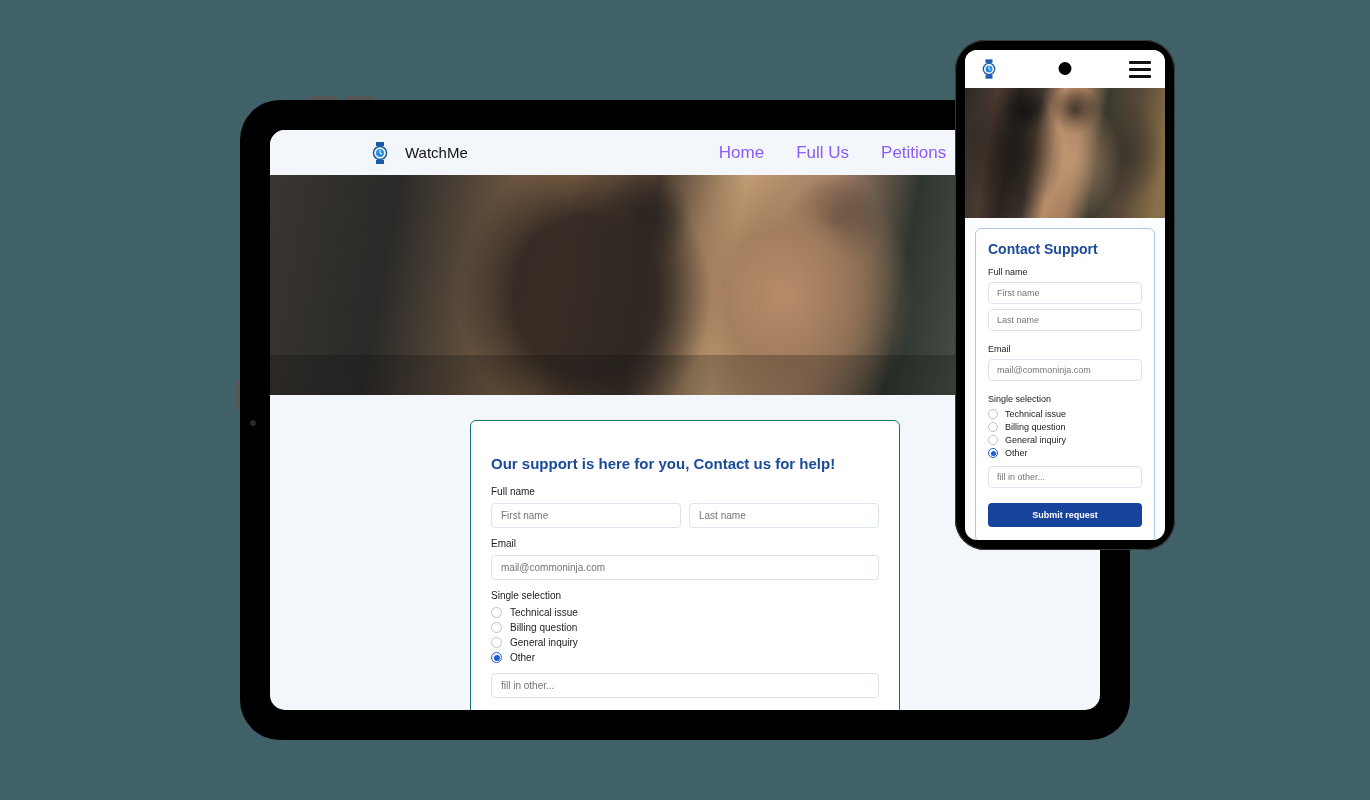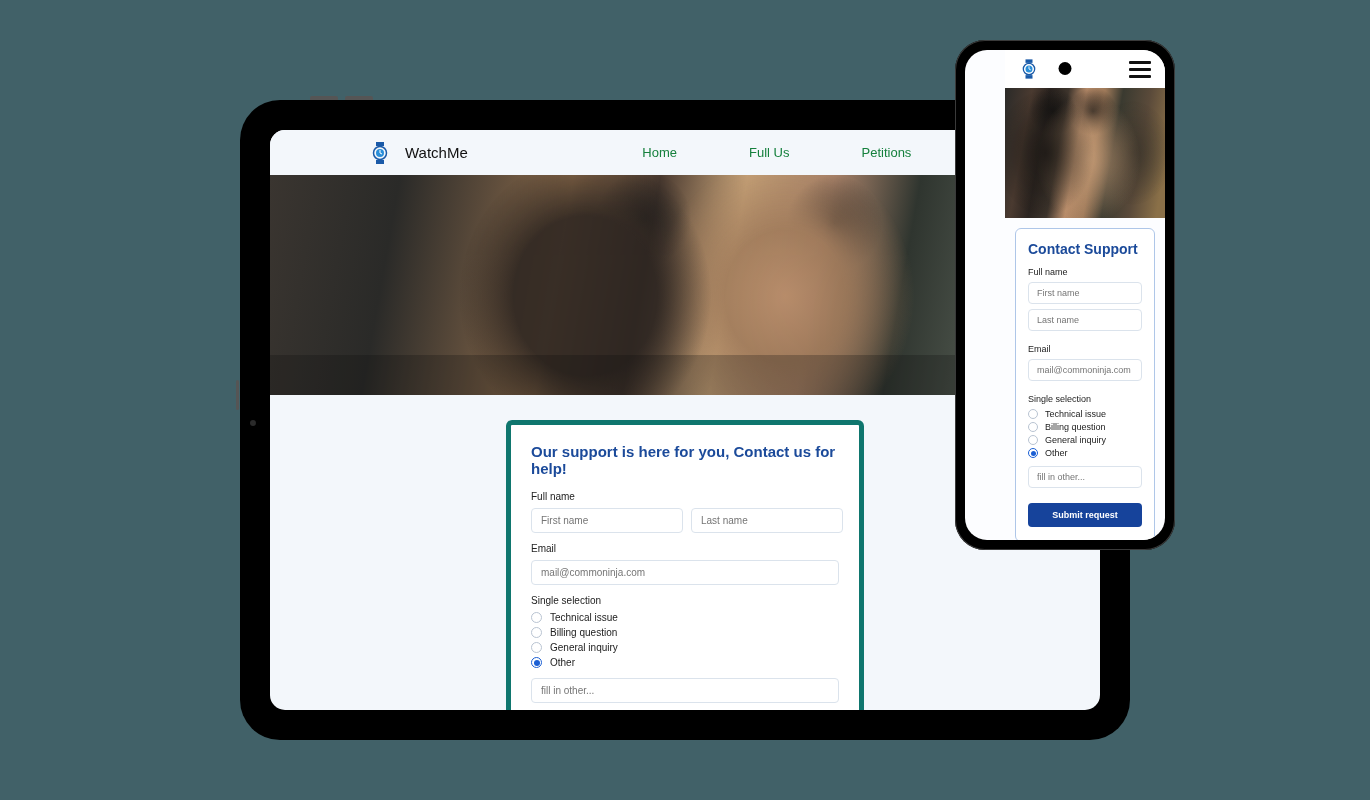--- a/index.html
+++ b/index.html
@@ -41,46 +41,46 @@
       height: 45px;
       background: #f3f7fb;
       display: flex; align-items: center;
       padding: 0 100px 0 100px;
       gap: 14px;
     }
     .logo-group { display: flex; align-items: center; gap: 15px; margin-right: auto; }
     .watch-logo { width: 20px; height: 20px; display: flex; align-items: center; justify-content: center; }
     .brand { font-size: 15px; font-weight: 400; color: #111; }
     .nav-links { display: flex; gap: 32px; }
-    .nav-link { font-size: 13px; color: #15803d; cursor: pointer; margin-left: 40px; }
+    .nav-link { font-size: 17px; color: #8b5cf6; cursor: pointer; }
 
     
     .hero {
       height: 220px;
       background: linear-gradient(100deg, #3a3530 0%, #2a2a28 15%, #5a4a3a 25%, #8a6a4a 35%, #4a3a30 45%, #c9a57a 55%, #a8826a 65%, #2f352f 75%, #5a6258 90%);
       position: relative;
       overflow: hidden;
     }
     .hero::before { content: ''; position: absolute; inset: 0; background:
       radial-gradient(ellipse 180px 200px at 38% 55%, #2b2420 0%, #2b2420 40%, transparent 70%),
       radial-gradient(ellipse 200px 220px at 62% 55%, #b88c6a 0%, #9f7a5a 30%, transparent 65%),
       radial-gradient(ellipse 80px 80px at 45% 20%, #1a1a1a 0%, transparent 60%),
       radial-gradient(ellipse 80px 80px at 68% 22%, #1a1a1a 0%, transparent 60%);
       opacity: 0.85;
     }
     .hero::after { content:''; position:absolute; left:0; right:0; bottom:0; height:40px; background: rgba(10,10,10,.25); }
 
     
     .form-card {
-      width: 358px;
+      width: 430px;
       margin: 25px auto 0;
-      border: 5px solid #0f766e;
+      border: 1px solid #0f766e;
       border-radius: 6px;
       background: #fff;
-      padding: 18px 20px 20px;
+      padding: 34px 20px 20px;
     }
     .form-title { color: #1b4a9a; font-size: 15px; font-weight: 700; margin-bottom: 14px; }
     .field-label { font-size: 10px; color: #222; margin-bottom: 6px; margin-top: 10px; }
     .row { display: flex; gap: 8px; }
     .input {
       flex: 1;
       border: 1px solid #dbe3ec;
       border-radius: 4px;
       padding: 6px 9px;
       font-size: 10px;
@@ -113,24 +113,23 @@
       right: 195px; top: 40px;
       width: 220px; height: 510px;
       background: #000;
       border-radius: 30px;
       padding: 10px;
       box-shadow: 0 0 0 1px #3a3a3a inset;
     }
     .phone-screen {
       width: 100%; height: 100%;
       background: #fcfdff;
-      border-radius: 22px;
+      border-radius: 12px;
       overflow: hidden;
       position: relative;
-      padding-left: 40px;
     }
     .phone-camera {
       position: absolute; top: 12px; left: 50%; transform: translateX(-50%);
       width: 13px; height: 13px; background: #000; border-radius: 50%;
       z-index: 10;
     }
     .phone-header {
       height: 38px;
       display: flex; align-items: center; justify-content: space-between;
       padding: 0 14px;

